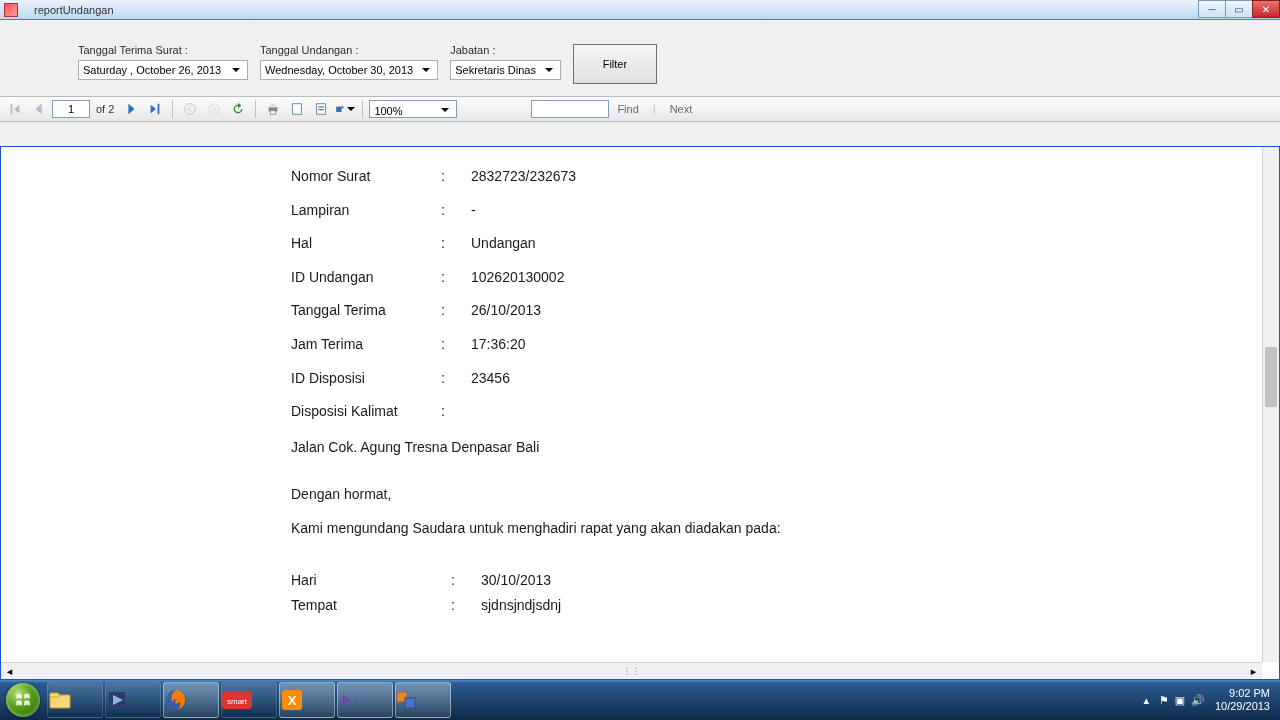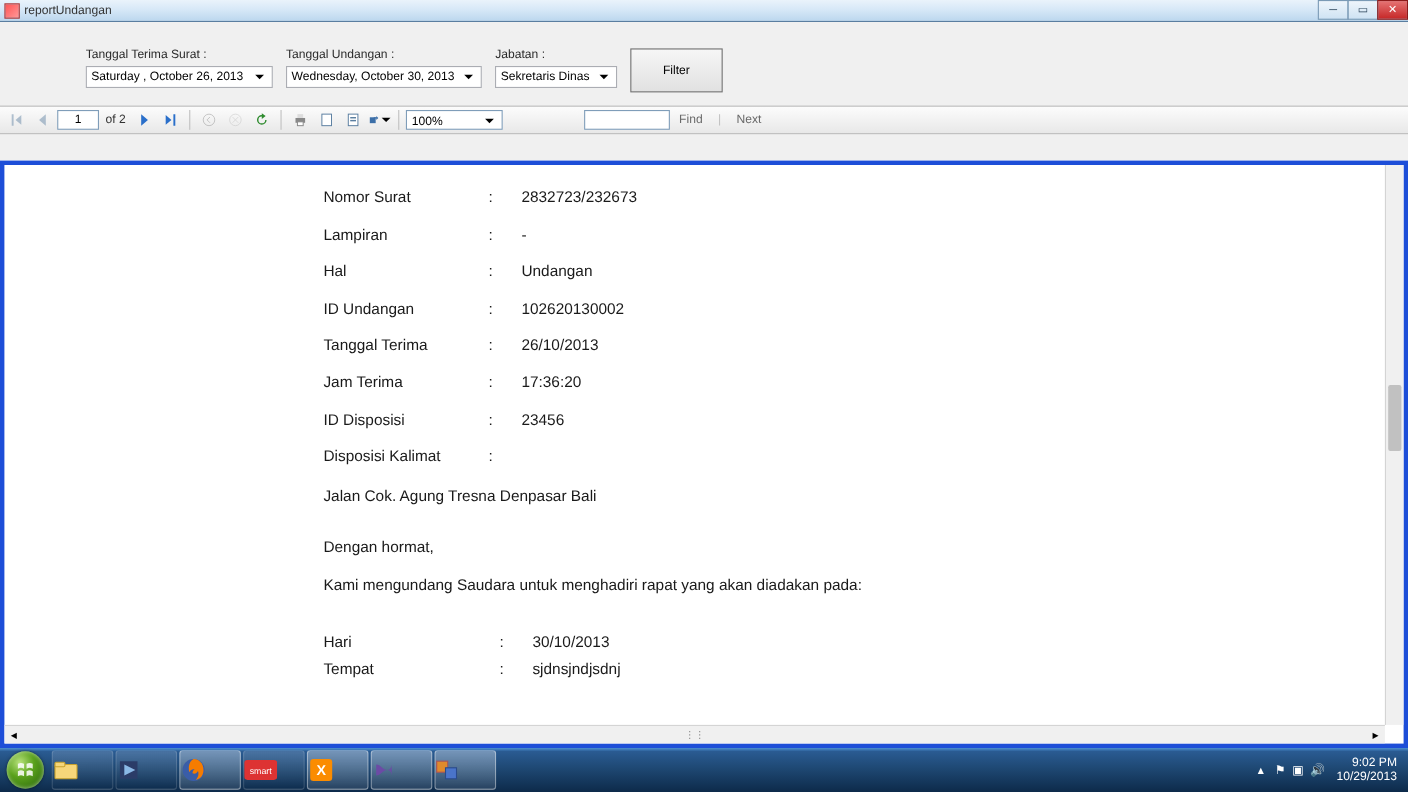--- a/index.html
+++ b/index.html
@@ -14,20 +14,21 @@
 }
 
 .titlebar {
   height: 20px;
   background: linear-gradient(to bottom, #eaf3fb 0%, #d7e8f7 45%, #bcd7ee 100%);
   border-bottom: 1px solid #5a7ea0;
   display: flex;
   align-items: center;
   padding-left: 4px;
   position: relative;
+  gap: 12px;
 }
 .titlebar .appicon {
   width: 14px; height: 14px;
   margin-right: 4px;
   background: linear-gradient(135deg,#f55 0%,#f99 100%);
   border: 1px solid #a33;
   display: inline-block;
 }
 .titlebar .title { font-size: 11px; color: #333; }
 .win-controls {
@@ -135,21 +136,21 @@
 }
 .find-link { font-size: 11px; color: #6a6a6a; margin: 0 6px; }
 
 .viewport {
   position: absolute;
   top: 146px;
   left: 0;
   right: 0;
   bottom: 40px;
   background: #fff;
-  border: 4px solid #1d4ed8;
+  border: 1px solid #1d4ed8;
   overflow: hidden;
 }
 .report-page {
   padding: 20px 20px 20px 290px;
   font-family: Arial, sans-serif;
   font-size: 14px;
   color: #1a1a1a;
   line-height: 1.4;
 }
 .report-row { display: flex; margin-bottom: 14px; }

